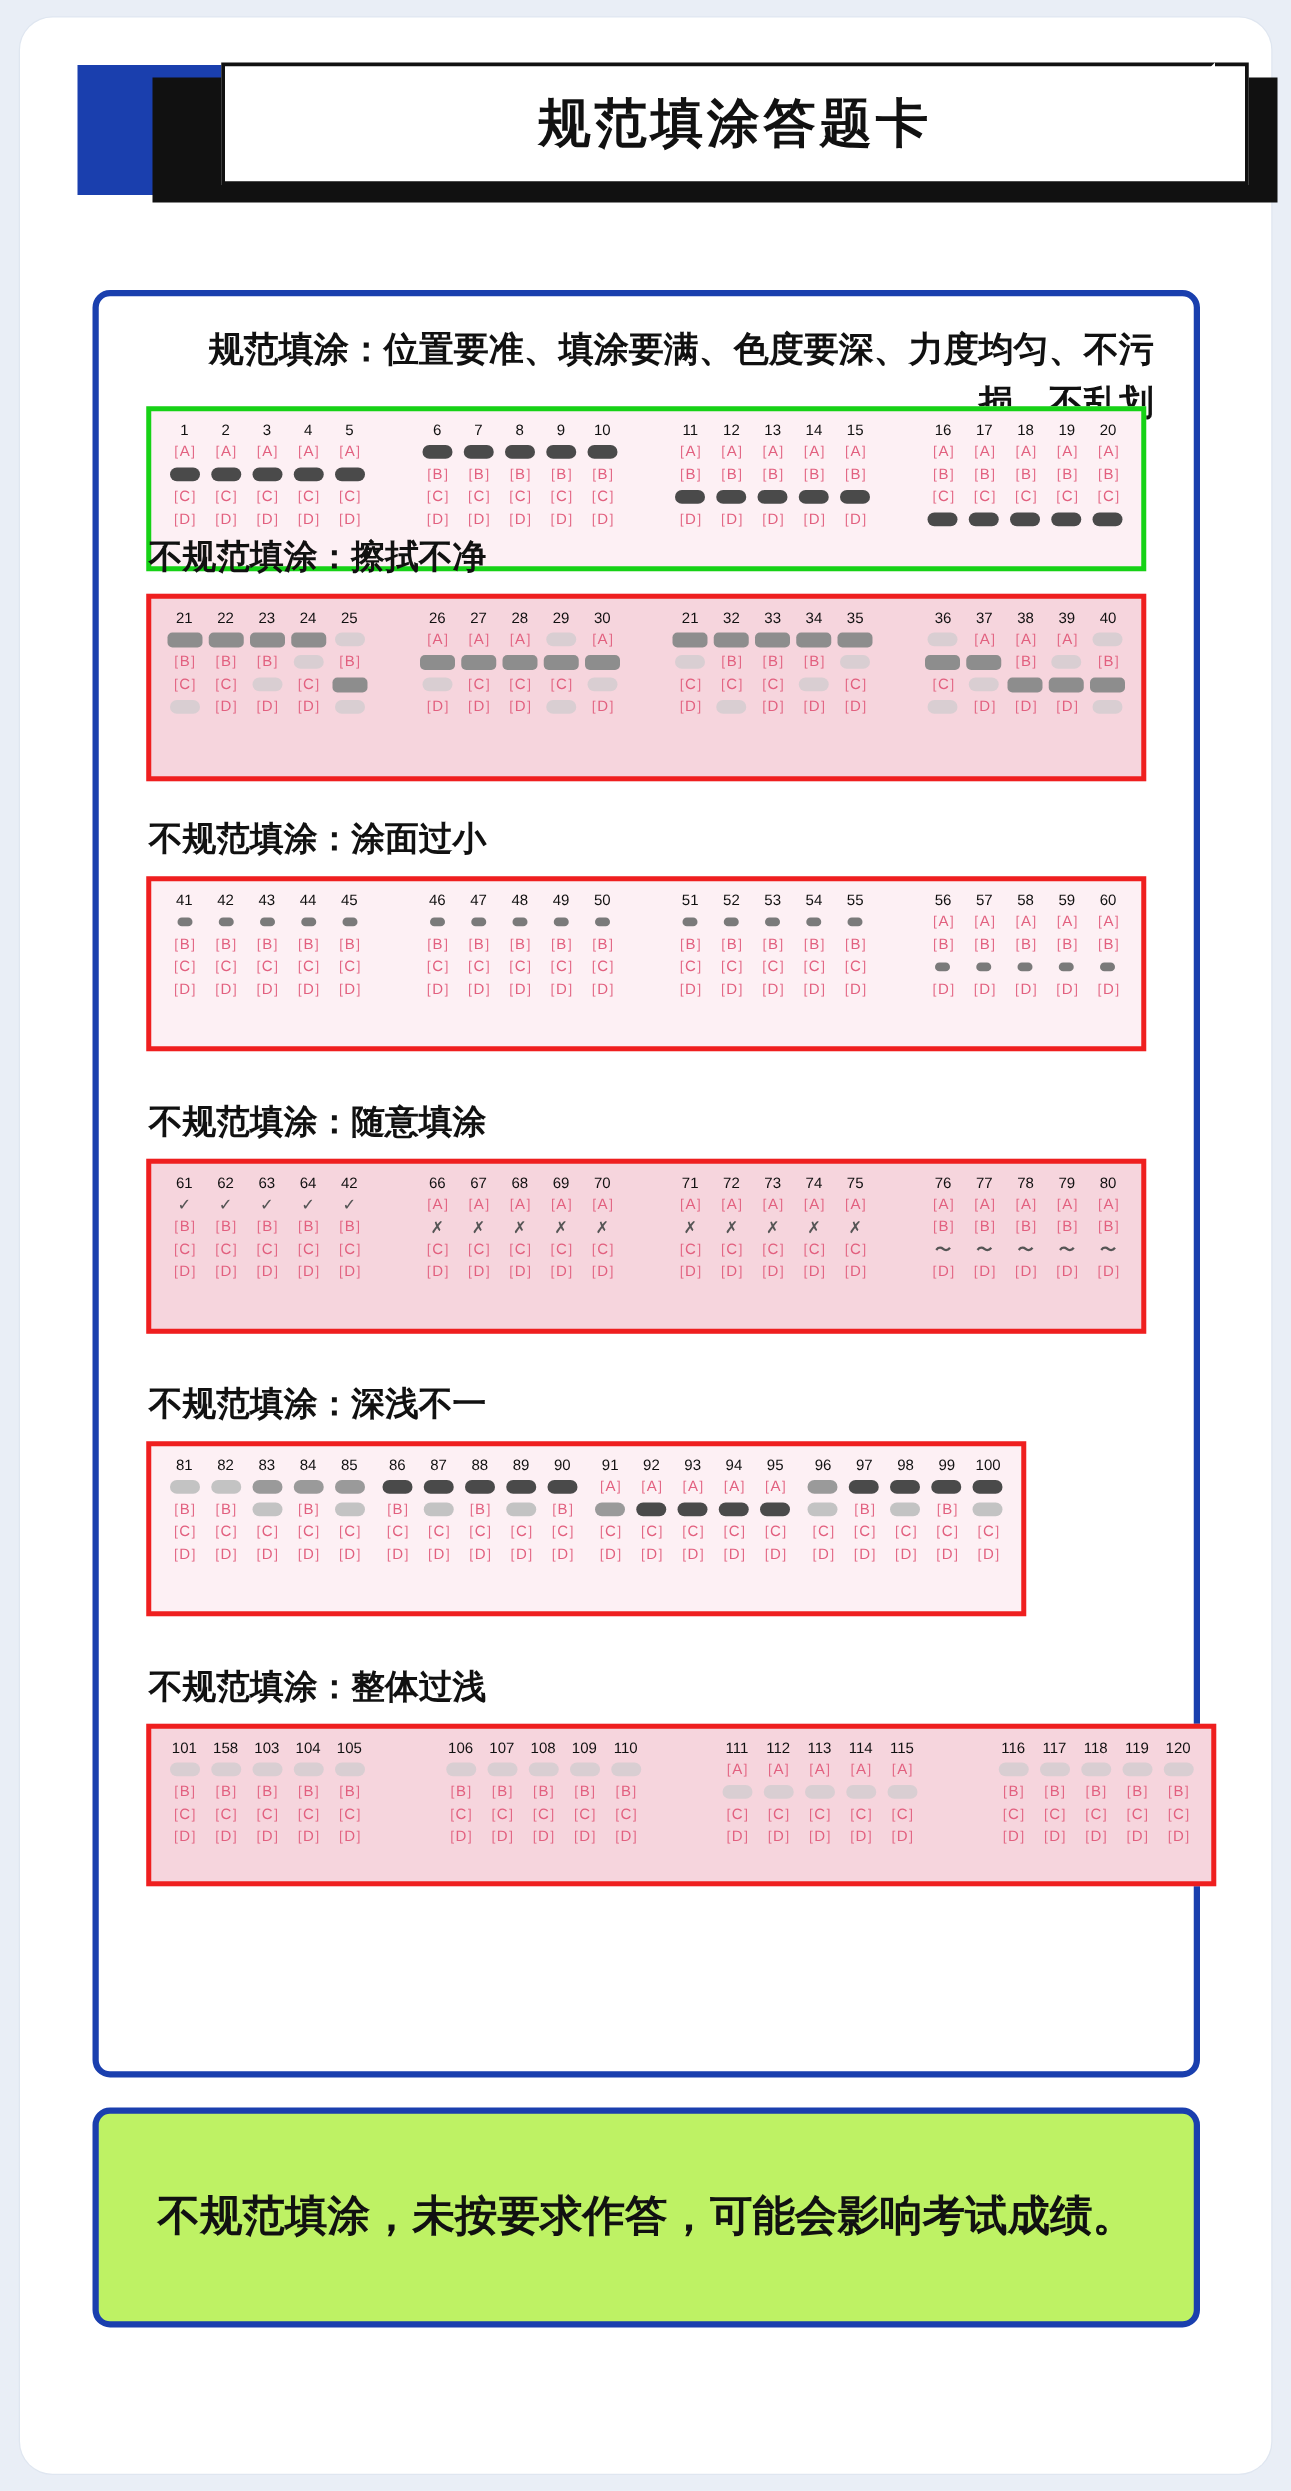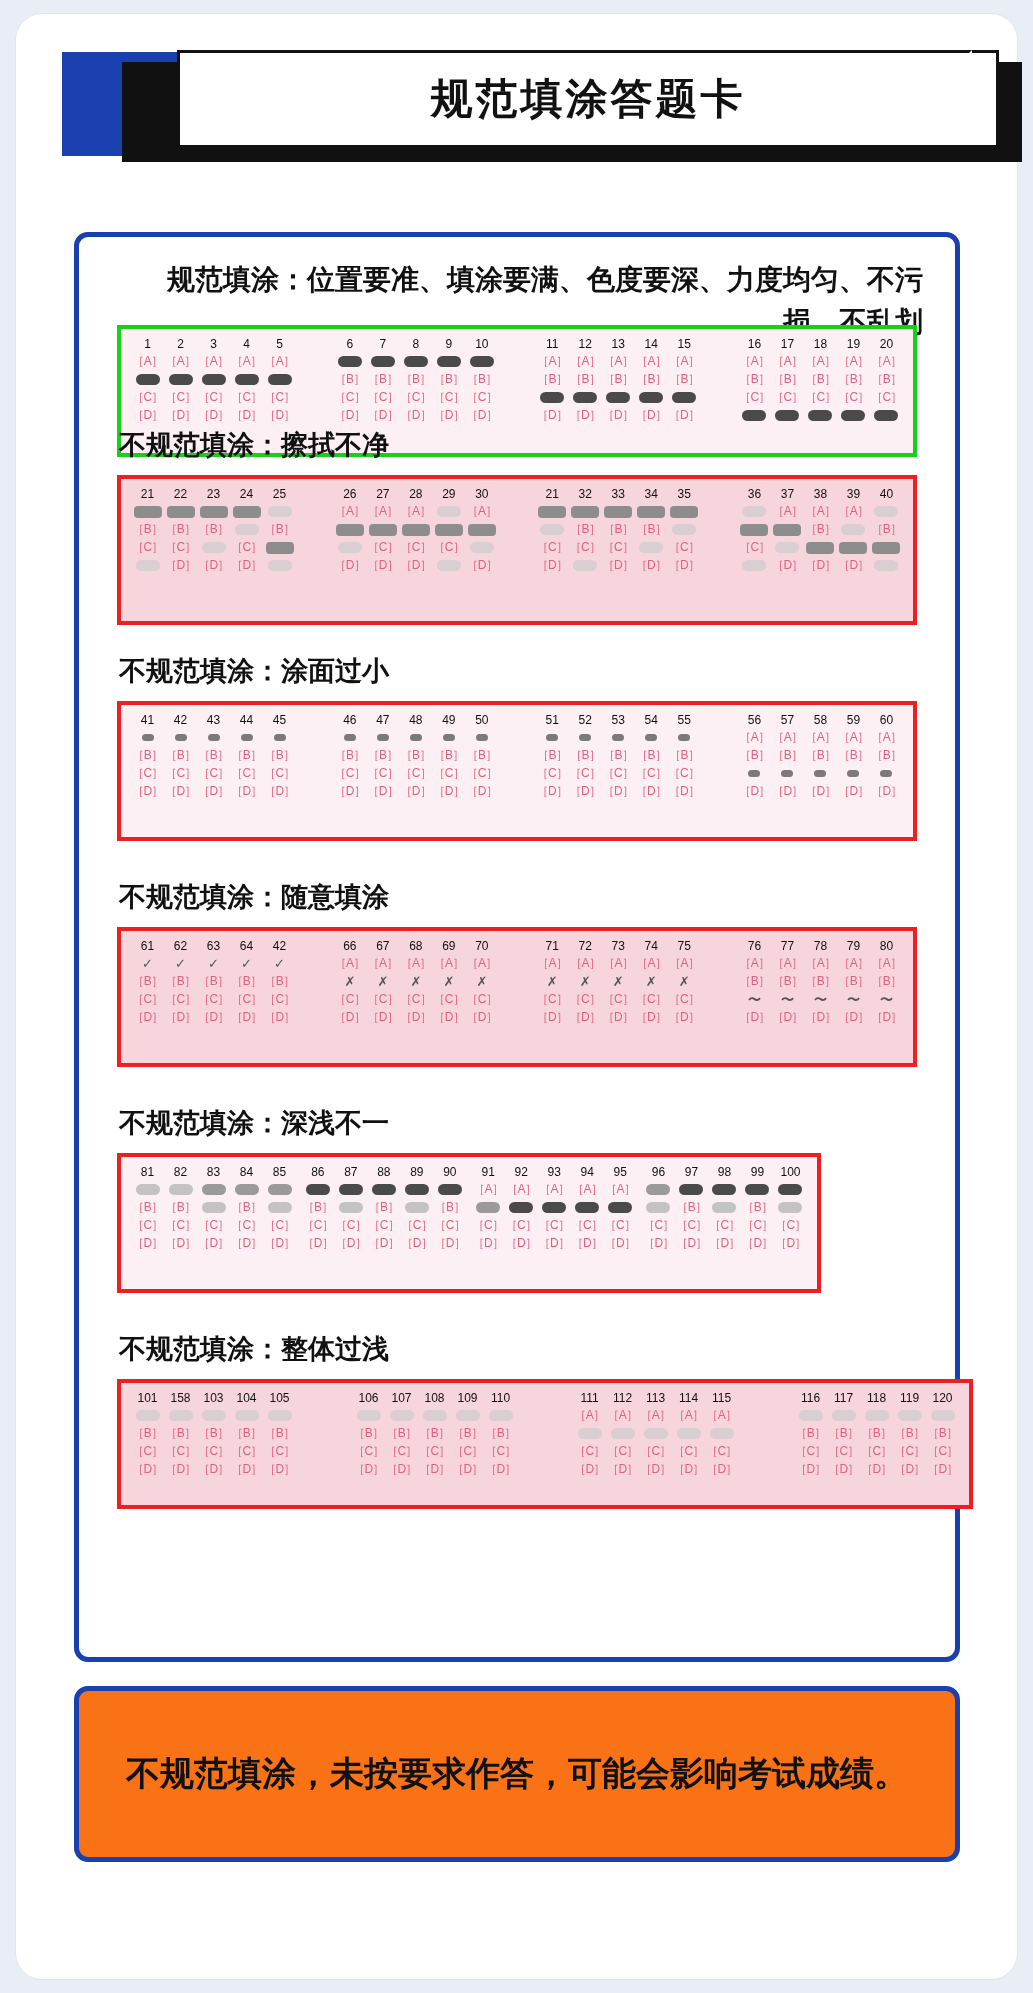--- a/index.html
+++ b/index.html
@@ -81,21 +81,21 @@
   }
   .fill.light{background:#9a9a9a;}
   .fill.lighter{background:#c3c3c3;}
   .fill.vlight{background:#d9ced2;}
   .fill.small{width:12px;height:7px;background:#7a7a7a;}
   .fill.smear{width:28px;height:12px;background:#8d8d8d;border-radius:4px;}
   .mark{font-size:13px;color:#555;font-weight:bold;}
   
   .footer{
     position:absolute;left:58px;top:1672px;width:886px;height:176px;
-    border:5px solid #1a3fae;border-radius:14px;box-sizing:border-box;background:#f97316;
+    border:5px solid #1a3fae;border-radius:14px;box-sizing:border-box;background:#bef264;
     display:flex;align-items:center;justify-content:center;
   }
   .footer p{
     margin:0;padding:0 40px;font-size:34px;font-weight:bold;line-height:1.45;color:#111;
     font-family:"DejaVu Sans","Liberation Sans",sans-serif;
   }
 </style>
 </head>
 <body>
 

